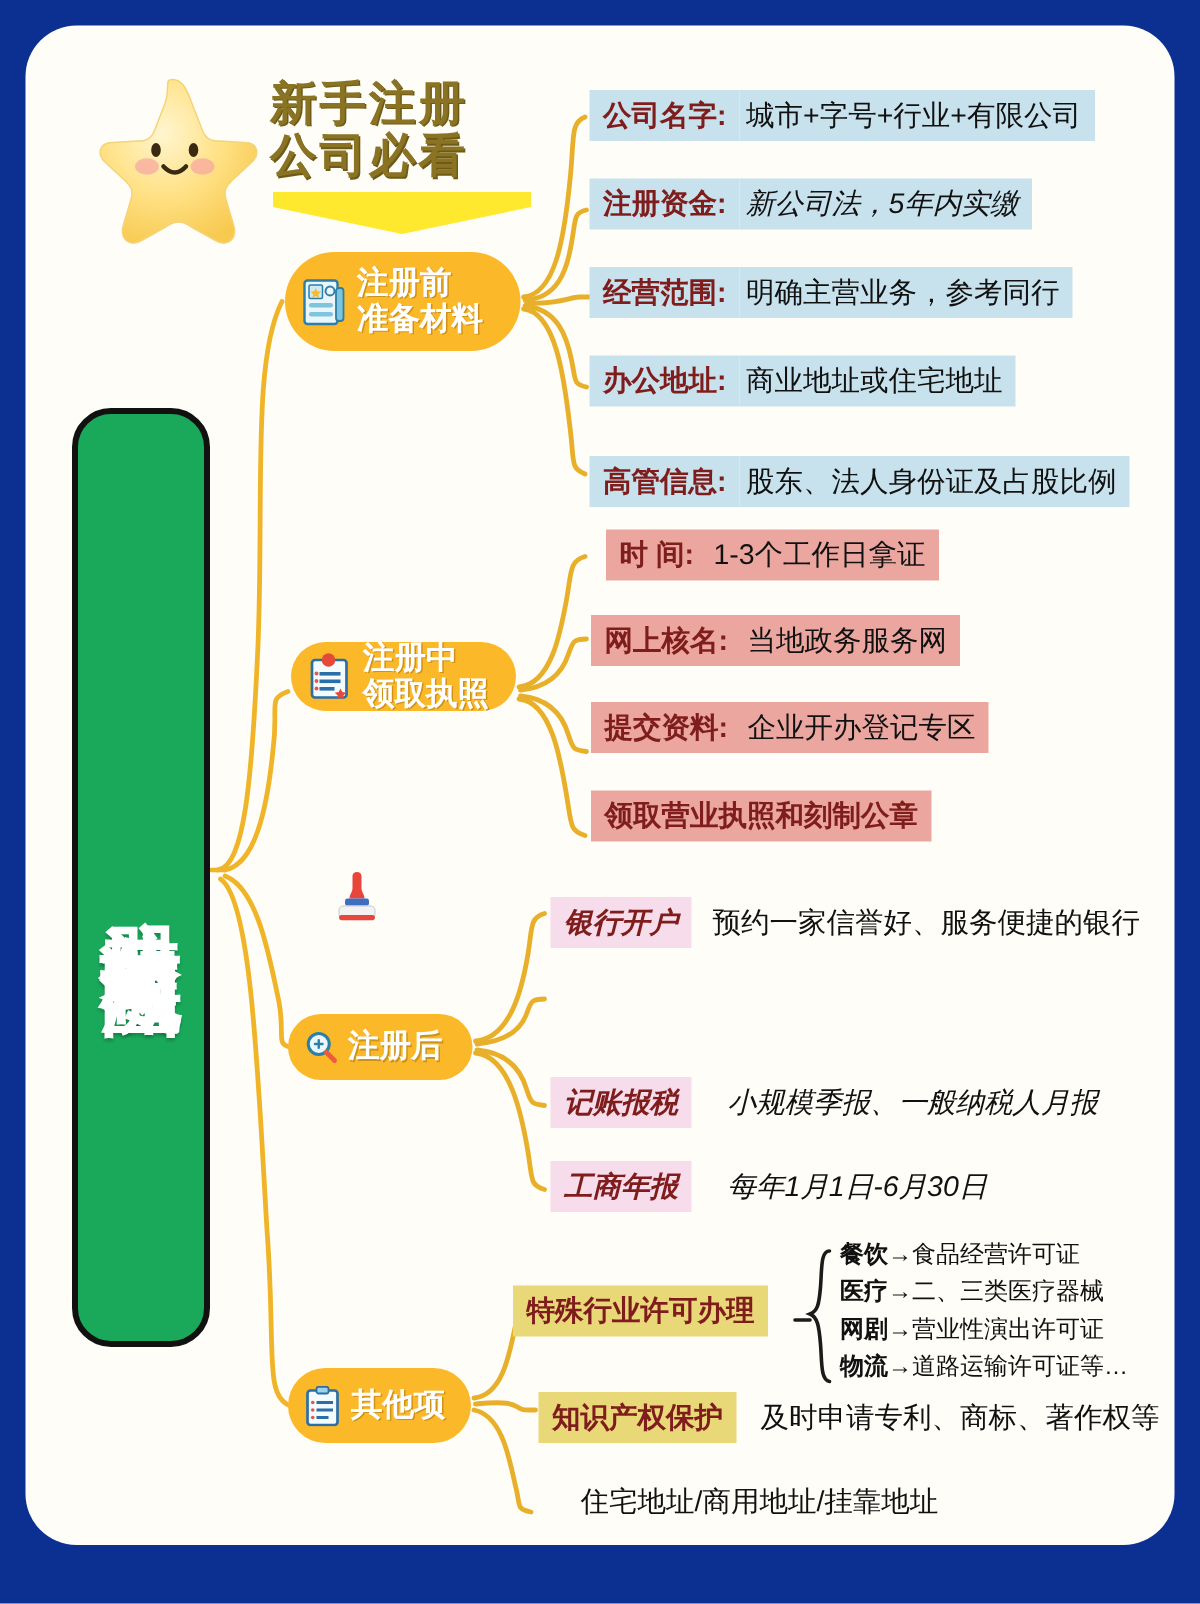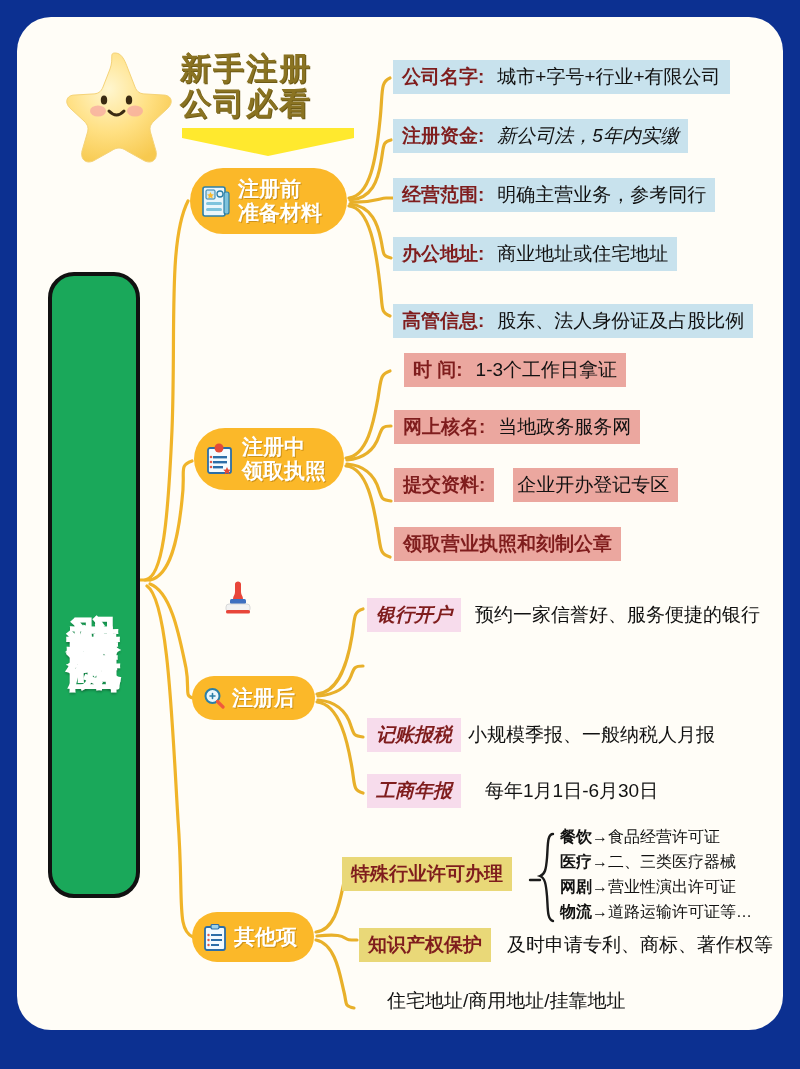--- a/index.html
+++ b/index.html
@@ -55,21 +55,21 @@
     padding:6px 16px 6px 11px;box-sizing:border-box;
   }
   .node-lbl{
     color:#fff;font-weight:bold;font-size:21px;line-height:1.12;
     text-shadow:1px 1px 0 rgba(150,100,0,.45);
     white-space:pre-line;
   }
   .node-ico{width:30px;height:33px;flex:0 0 auto;}
 
   #node1{left:190px;top:168px;width:157px;height:66px;}
-  #node2{left:194px;top:428px;width:150px;height:62px;}
+  #node2{left:194px;top:428px;width:150px;height:46px;}
   #node3{left:192px;top:676px;width:123px;height:44px;}
   #node4{left:192px;top:912px;width:122px;height:50px;}
 
   
   .stamp{position:absolute;left:222px;top:578px;width:32px;height:46px;}
 
   
   .leaf{position:absolute;display:flex;align-items:center;box-sizing:border-box;}
   .chip{
     display:inline-block;padding:4px 9px;font-weight:bold;color:#7f1d1d;
@@ -272,39 +272,39 @@
   </div>
 
   <div class="leaf" style="left:394px;top:353px;margin-left:10px;">
     <span class="chip salmon">时 间:</span>
       <span class="tail chip salmon" style="font-weight:normal;padding-left:4px;">1-3个工作日拿证</span>
   </div>
   <div class="leaf" style="left:394px;top:410px;">
     <span class="chip salmon">网上核名:</span>
       <span class="tail chip salmon" style="font-weight:normal;padding-left:4px;">当地政务服务网</span>
   </div>
-  <div class="leaf" style="left:394px;top:468px;gap:19px;">
+  <div class="leaf" style="left:394px;top:468px;">
     <span class="chip salmon">提交资料:</span>
       <span class="tail chip salmon" style="font-weight:normal;padding-left:4px;">企业开办登记专区</span>
   </div>
   <div class="leaf" style="left:394px;top:527px;">
     <span class="chip salmon">领取营业执照和刻制公章</span>
   </div>
 
   <div class="leaf" style="left:367px;top:598px;">
     <span class="chip pink">银行开户</span>
     <span class="tail plain">预约一家信誉好、服务便捷的银行</span>
   </div>
   <div class="leaf" style="left:367px;top:718px;">
     <span class="chip pink">记账报税</span>
-    <span class="tail plain" style="padding-left:7px;">小规模季报、一般纳税人月报</span>
+    <span class="tail plain" style="padding-left:24px;font-style:italic;">小规模季报、一般纳税人月报</span>
   </div>
   <div class="leaf" style="left:367px;top:774px;text-align:right;">
     <span class="chip pink">工商年报</span>
-    <span class="tail plain" style="padding-left:24px;">每年1月1日-6月30日</span>
+    <span class="tail plain" style="padding-left:24px;font-style:italic;">每年1月1日-6月30日</span>
   </div>
 
   <div class="leaf" style="left:342px;top:857px;">
     <span class="chip khaki">特殊行业许可办理</span>
   </div>
 
   <div class="sub" style="left:560px;top:826px;">
     <b>餐饮</b><span>→食品经营许可证</span>
   </div>
   <div class="sub" style="left:560px;top:851px;">

